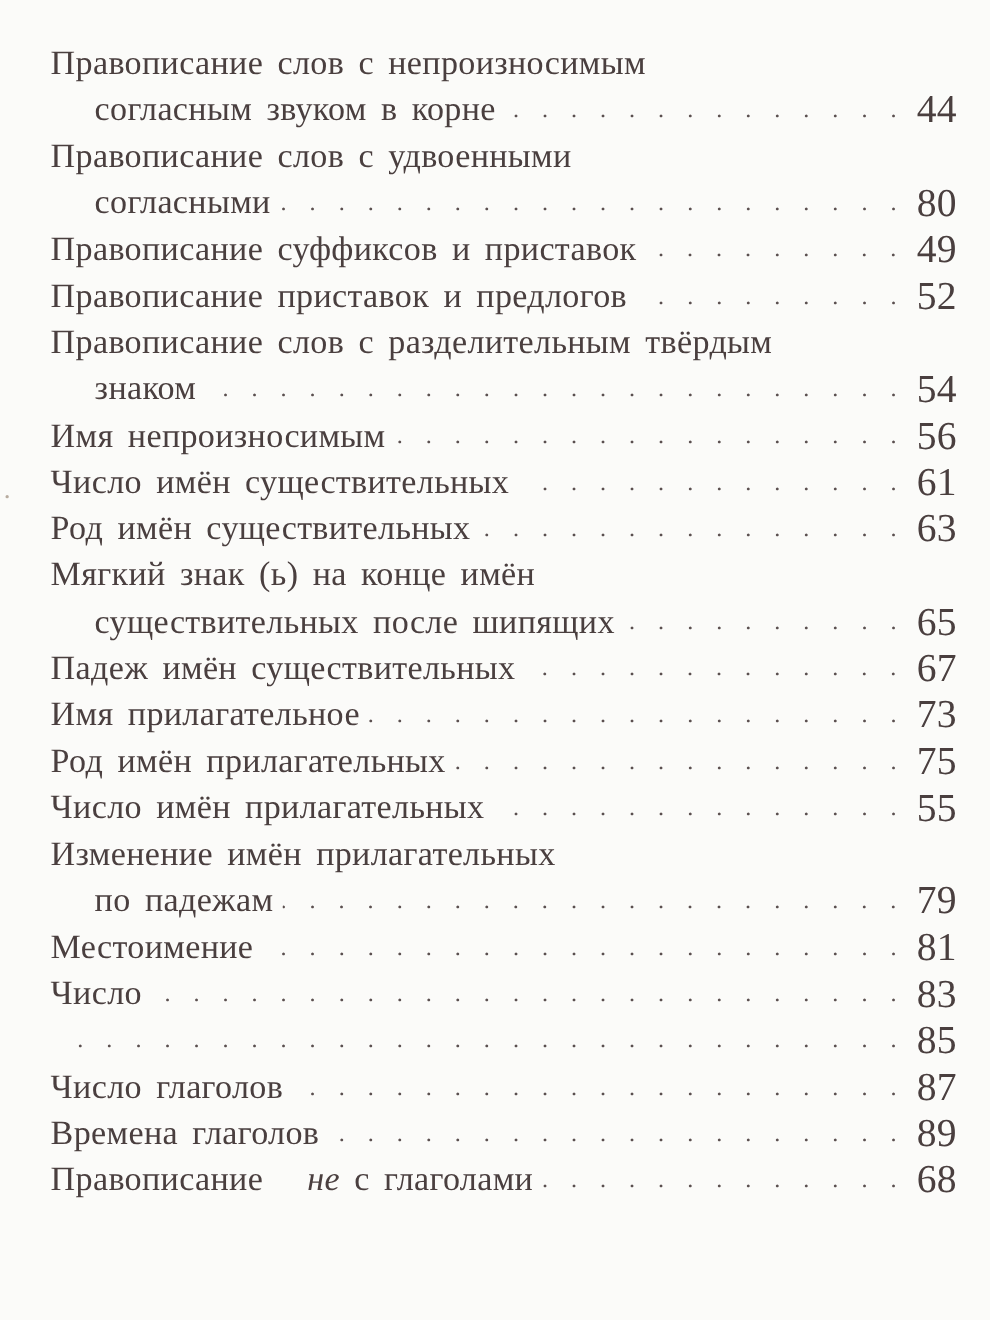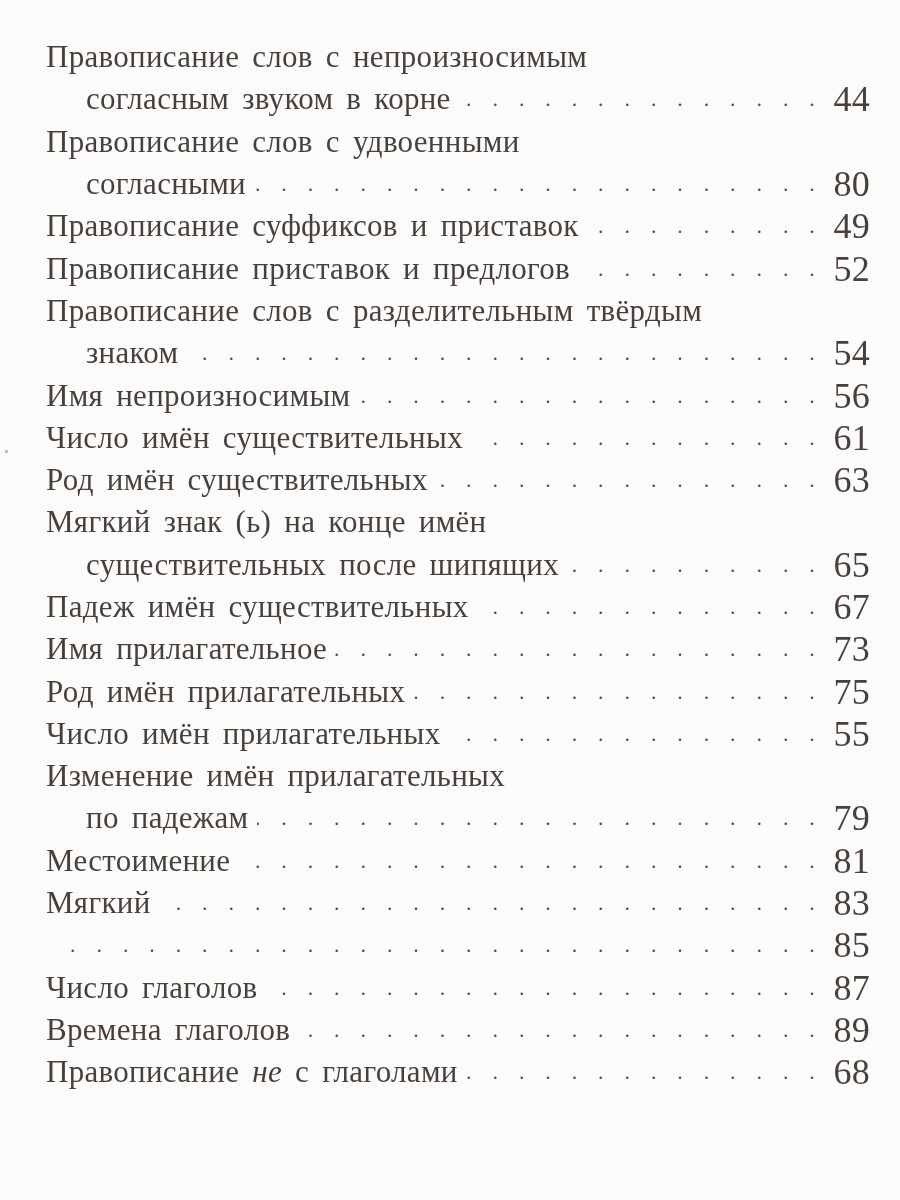--- a/index.html
+++ b/index.html
@@ -33,20 +33,21 @@
       word-spacing: 5px;
       white-space: nowrap;
     }
     .line.cont {
       padding-left: 40px;
     }
     .title-text {
       flex: 0 0 auto;
     }
     .title-text i {
+      margin-left: 27px;
     }
     .leader {
       flex: 1 1 auto;
       overflow: hidden;
       margin: 0 10px 0 8px;
       color: #5a4f4f;
       letter-spacing: 5.2px;
       font-size: 22px;
       white-space: nowrap;
       text-align: right;
@@ -187,21 +188,21 @@
     </div>
     <div class="entry">
       <div class="line">
         <span class="title-text">Местоимение</span>
         <span class="leader">. . . . . . . . . . . . . . . . . . . . . . . . . . . . . . . . . . . . . . . . . . . . . . . . . . . . . . . . . . . . . . . . . . . . . . . . . . . . . . . . . . . . . . . . . . . . . . . . . . . . . . . . . . . . . . . . . . . . . . . . </span>
         <span class="page-num">81</span>
       </div>
     </div>
     <div class="entry">
       <div class="line">
-        <span class="title-text">Мягкий</span>
+        <span class="title-text">Число</span>
         <span class="leader">. . . . . . . . . . . . . . . . . . . . . . . . . . . . . . . . . . . . . . . . . . . . . . . . . . . . . . . . . . . . . . . . . . . . . . . . . . . . . . . . . . . . . . . . . . . . . . . . . . . . . . . . . . . . . . . . . . . . . . . . </span>
         <span class="page-num">83</span>
       </div>
     </div>
     <div class="entry">
       <div class="line">
         <span class="leader">. . . . . . . . . . . . . . . . . . . . . . . . . . . . . . . . . . . . . . . . . . . . . . . . . . . . . . . . . . . . . . . . . . . . . . . . . . . . . . . . . . . . . . . . . . . . . . . . . . . . . . . . . . . . . . . . . . . . . . . . </span>
         <span class="page-num">85</span>
       </div>
     </div>

